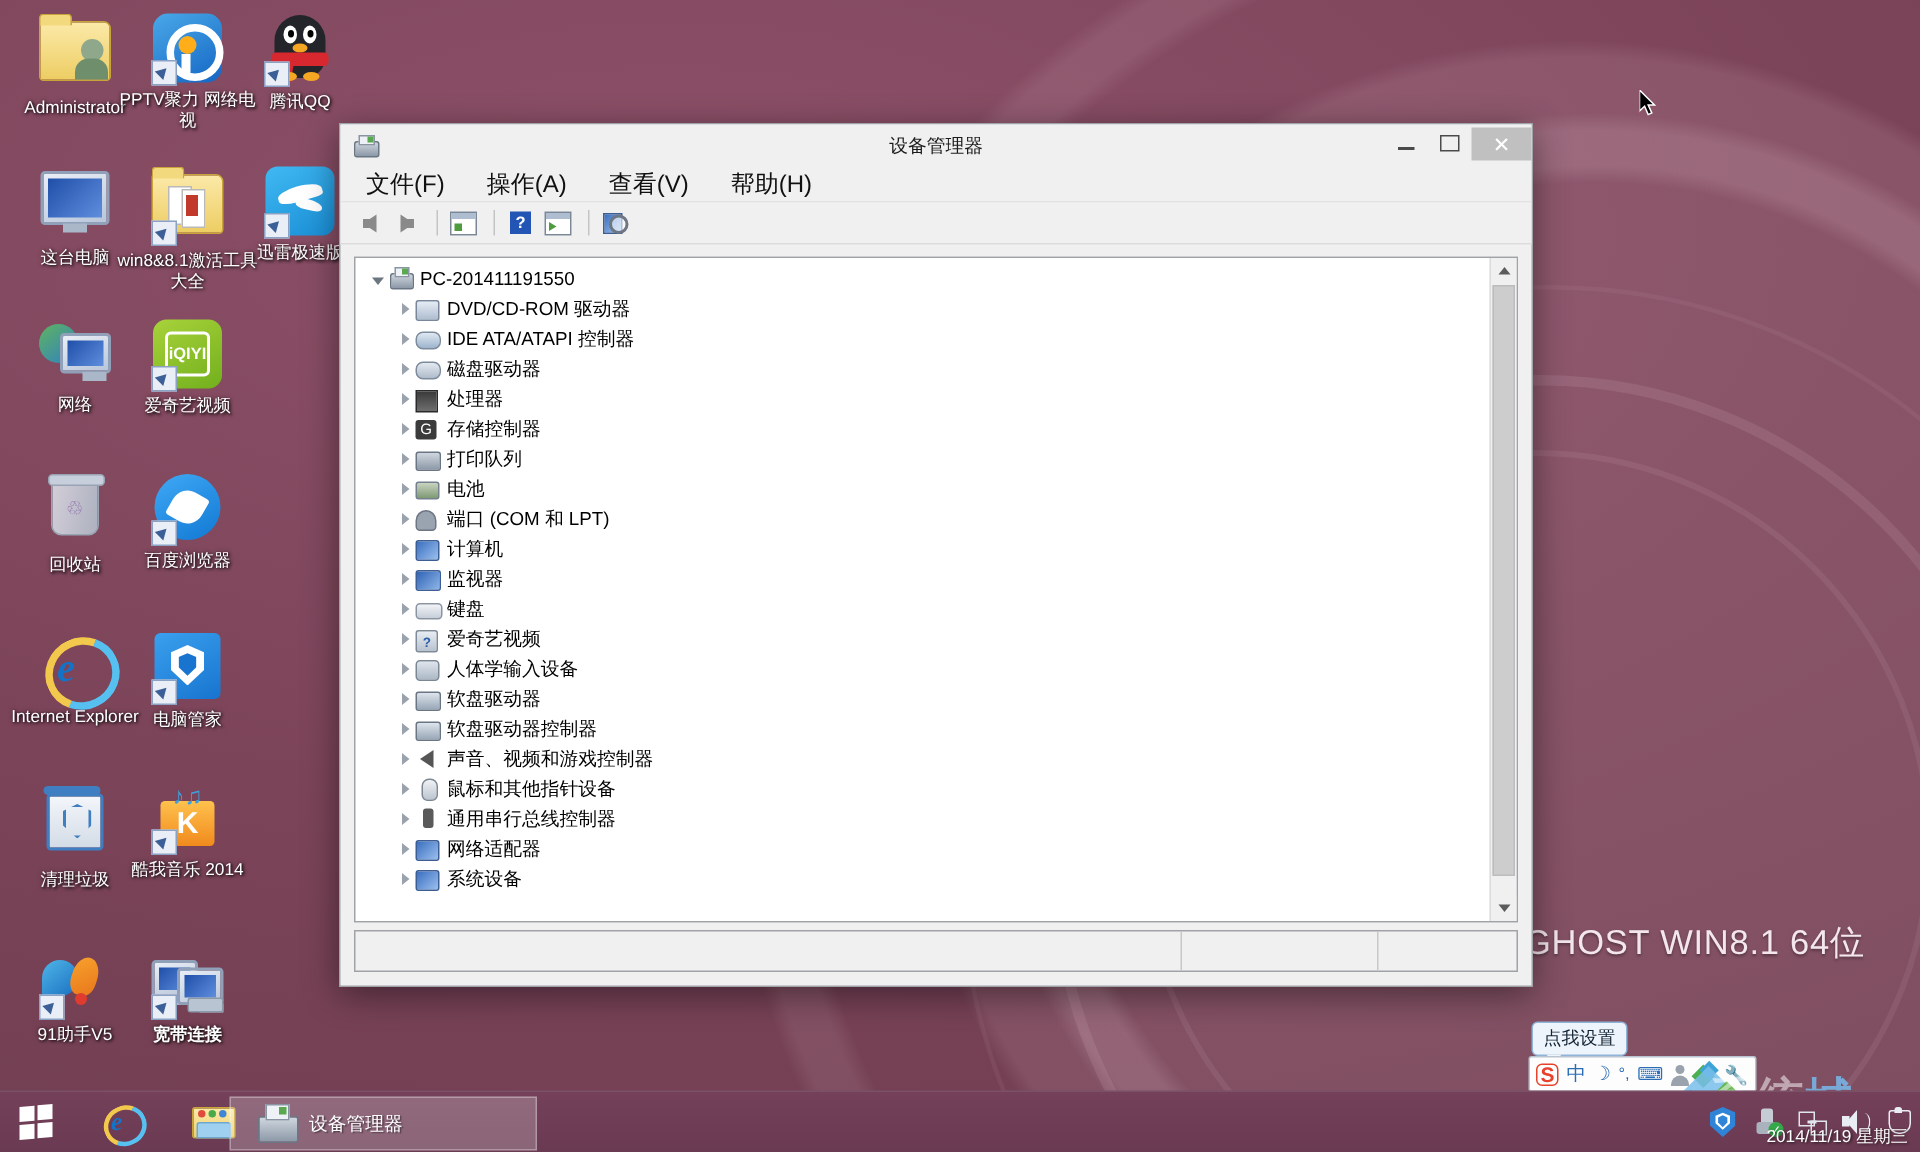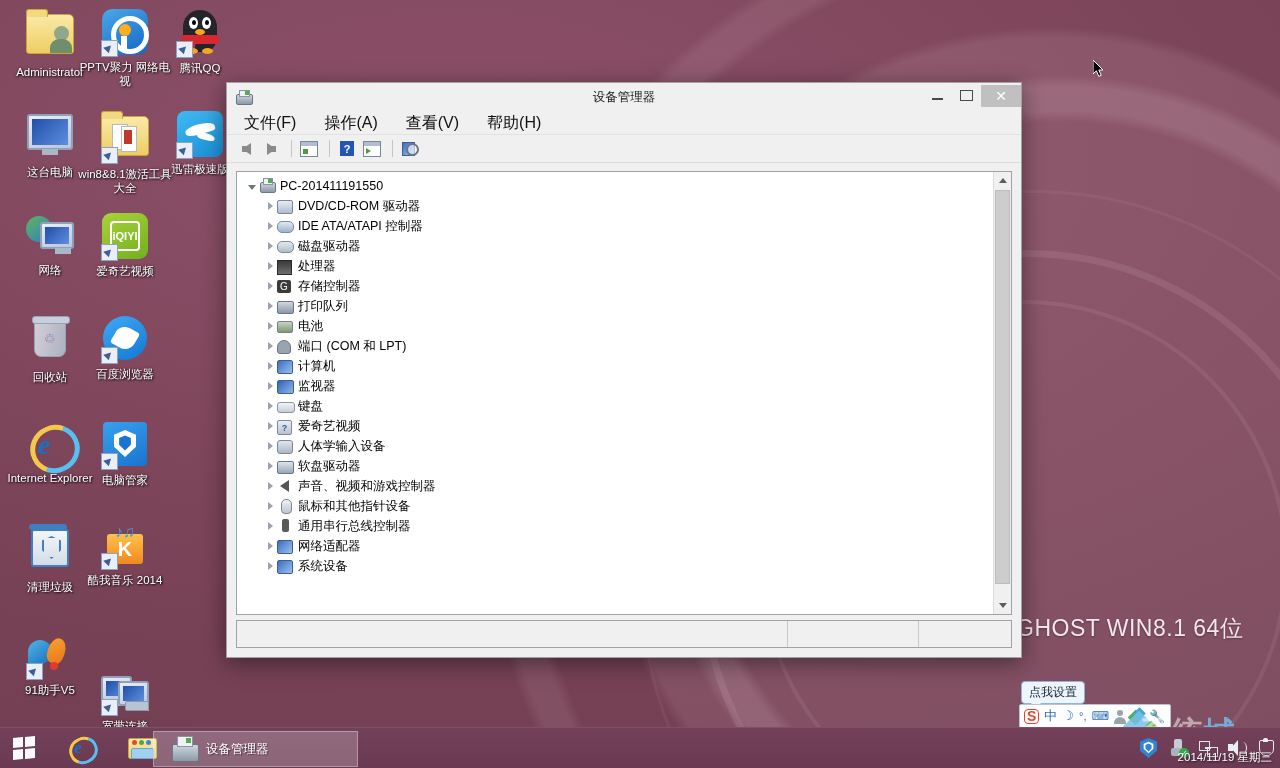--- a/index.html
+++ b/index.html
@@ -327,21 +327,21 @@
 <div class="dicon" style="left:2px;top:632px;">
   <div class="glyph">
     <div style="position:absolute;left:2px;top:8px;width:24px;height:24px;border-radius:50% 50% 50% 10%;background:linear-gradient(140deg,#4fb6e8,#1a6fc0);"></div>
     <div style="position:absolute;left:22px;top:6px;width:17px;height:26px;border-radius:50% 50% 40% 40%;background:linear-gradient(140deg,#f8a22d,#e8761b);transform:rotate(18deg);"></div>
     <div style="position:absolute;left:24px;top:30px;width:8px;height:8px;border-radius:50%;background:#e03b2f;"></div>
     <div class="shortcut-arrow"></div>
   </div>
   <div class="lbl">91助手V5</div>
 </div>
 
-<div class="dicon" style="left:77px;top:668px;">
+<div class="dicon" style="left:77px;top:632px;font-weight:bold;">
   <div class="glyph">
     <div style="position:absolute;left:0;top:4px;">
         <div class="monitor" style="width:27px;height:21px;">
           <div class="scr"></div>
         </div>
       </div>
     <div style="position:absolute;left:17px;top:9px;">
         <div class="monitor" style="width:27px;height:21px;">
           <div class="scr"></div>
         </div>
@@ -560,20 +560,29 @@
         <div class="ico">
             <div class="i-print" style="margin-top:3px;background:linear-gradient(#dde4ec,#98a6b6);"></div>
           </div>
         <div class="txt">软盘驱动器</div>
       </div>
       <div class="trow" style="padding-left:22px;">
         <div class="exp">
             <div class="tri"></div>
           </div>
         <div class="ico">
+            <div class="i-print" style="margin-top:3px;background:linear-gradient(#dde4ec,#98a6b6);"></div>
+          </div>
+        <div class="txt">软盘驱动器控制器</div>
+      </div>
+      <div class="trow" style="padding-left:22px;">
+        <div class="exp">
+            <div class="tri"></div>
+          </div>
+        <div class="ico">
             <div class="i-spk" style="margin:2px 0 0 3px;"></div>
           </div>
         <div class="txt">声音、视频和游戏控制器</div>
       </div>
       <div class="trow" style="padding-left:22px;">
         <div class="exp">
             <div class="tri"></div>
           </div>
         <div class="ico">
             <div class="i-mouse" style="margin:1px 0 0 4px;"></div>

